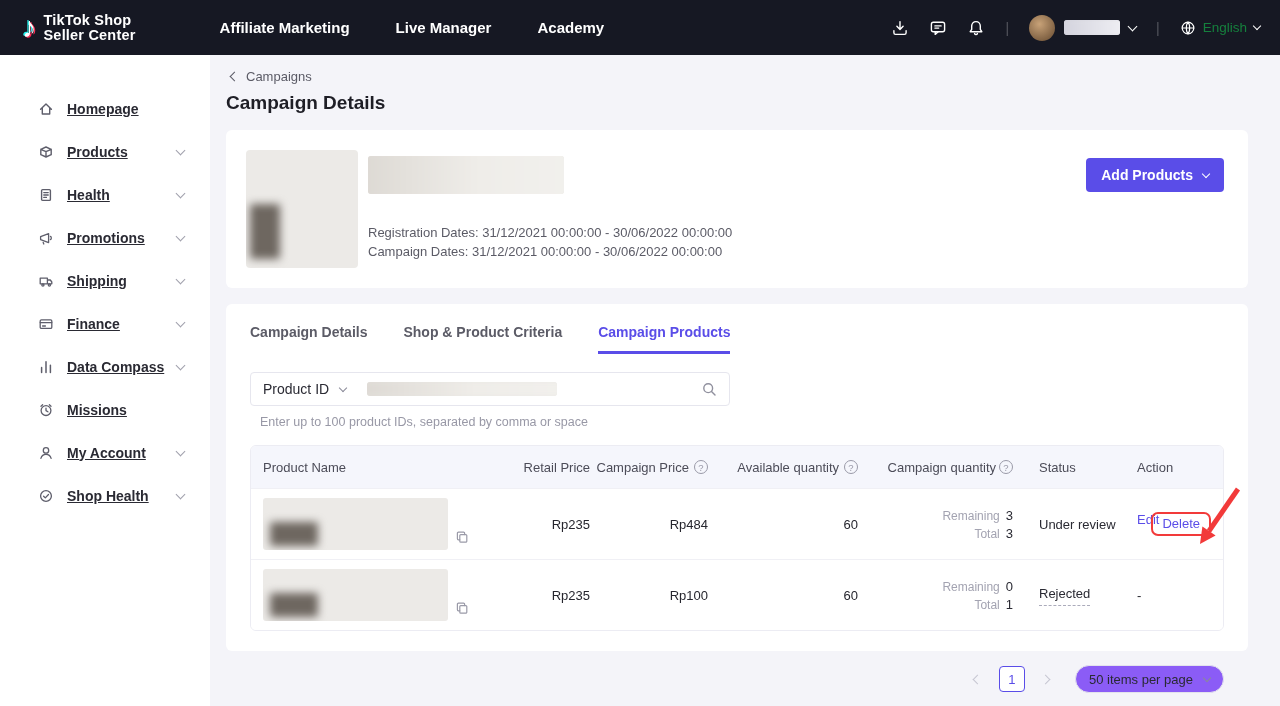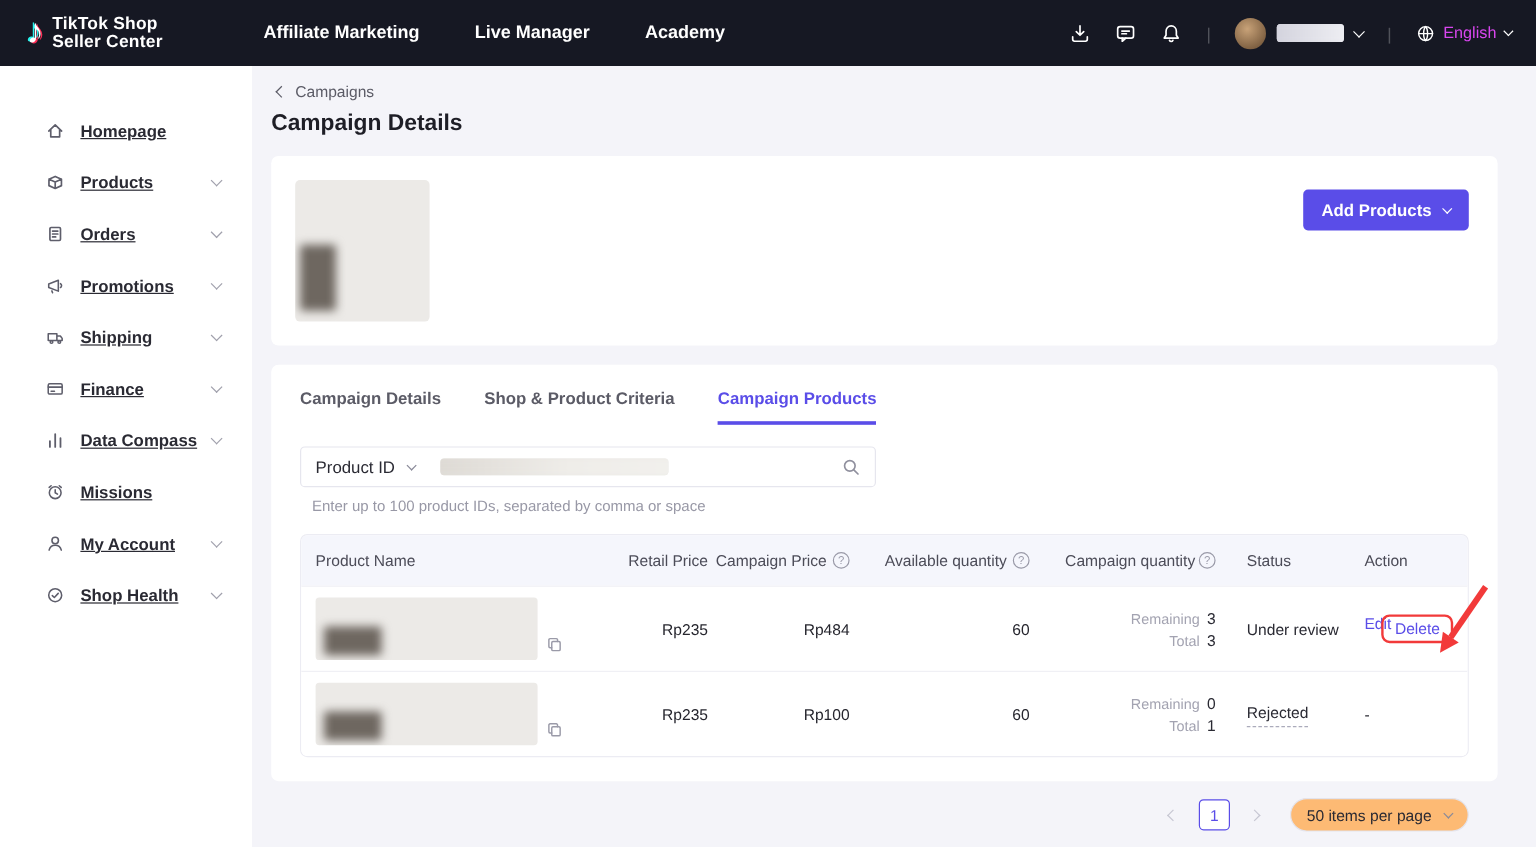--- a/index.html
+++ b/index.html
@@ -14,21 +14,21 @@
   .logo-text { display:flex; flex-direction:column; font-size:14.5px; font-weight:700; line-height:15px; letter-spacing:.2px; }
   .topnav-links { display:flex; gap:46px; margin-left:84px; }
   .topnav-links a { color:#fff; font-size:15px; font-weight:700; text-decoration:none; cursor:pointer; }
   .topnav-right { margin-left:auto; display:flex; align-items:center; gap:20px; }
   .icon-btn { display:flex; cursor:pointer; }
   .nav-divider { color:rgba(255,255,255,.25); font-size:14px; }
   .avatar-wrap { display:flex; align-items:center; gap:9px; cursor:pointer; }
   .avatar { width:26px; height:26px; border-radius:50%; position:relative; overflow:hidden;
     background:radial-gradient(circle at 40% 35%, #caa47a, #8a6а44 70%);
     background:radial-gradient(circle at 40% 35%, #c8a278, #7d5f41 75%); filter:blur(.4px); }
-  .lang { display:flex; align-items:center; gap:7px; color:#d946ef; font-size:13.5px; cursor:pointer; }
+  .lang { display:flex; align-items:center; gap:7px; color:#15803d; font-size:13.5px; cursor:pointer; }
 
   
   .chev { width:7px; height:7px; border-right:1.5px solid currentColor; border-bottom:1.5px solid currentColor;
     display:inline-block; transform:rotate(45deg); margin-top:-3px; }
   .chev.left  { transform:rotate(135deg); margin-top:0; }
   .chev.right { transform:rotate(-45deg); margin-top:0; }
 
   
   .blur { position:relative; overflow:hidden; border-radius:3px; background:#ECEAE7; }
   .blur::before { content:""; position:absolute; inset:-18%; filter:blur(6px);
@@ -107,21 +107,21 @@
   .action-cell { flex-direction:row; align-items:flex-start; gap:3px; }
   .link { color:var(--accent,#5A4DE8); font-size:13px; text-decoration:none; cursor:pointer; }
   .red-box { border:2.5px solid var(--annotation,#F23A3A); border-radius:7px; padding:2px 9px 3px; margin-left:-11px; }
 
   
   .pagination { margin-top:14px; display:flex; justify-content:flex-end; align-items:center; gap:8px; padding-right:24px; }
   .pg-btn { width:26px; height:26px; border-radius:4px; display:flex; align-items:center; justify-content:center;
     color:#C6C6D2; background:transparent; border:none; cursor:pointer; }
   .pg-current { width:26px; height:26px; border:1px solid var(--accent,#5A4DE8); color:var(--accent,#5A4DE8);
     background:#fff; border-radius:4px; display:flex; align-items:center; justify-content:center; font-size:13px; cursor:pointer; }
-  .page-size { height:28px; border:1px solid #E3E3EC; border-radius:14px; background:#fdba74; display:flex;
+  .page-size { height:28px; border:1px solid #E3E3EC; border-radius:14px; background:#8b5cf6; display:flex;
     align-items:center; gap:11px; padding:0 13px; font-size:13px; color:#2A2A33; margin-left:8px; cursor:pointer; }
   .page-size .chev { color:#8A8A99; width:6px; height:6px; }
 
   .annotation-svg { position:absolute; top:0; left:0; pointer-events:none; z-index:40; }
 </style>
 </head>
 <body>
 
 <header class="topnav">
   <div class="logo">
@@ -194,21 +194,21 @@
       <span class="slabel">Products</span>
       <span class="chev"></span>
     </div>
     <div class="side-item">
       <span class="sicon">
           <svg width="16" height="16" viewBox="0 0 16 16" fill="none" stroke="#5E5E6B" stroke-width="1.4" stroke-linecap="round" stroke-linejoin="round">
             <rect x="3.6" y="2.6" width="8.8" height="10.8" rx="1"></rect>
             <path d="M5.8 5.6h4.4M5.8 8h4.4M5.8 10.4h2.6"></path>
           </svg>
         </span>
-      <span class="slabel">Orders</span>
+      <span class="slabel">Health</span>
       <span class="chev"></span>
     </div>
     <div class="side-item">
       <span class="sicon">
           <svg width="16" height="16" viewBox="0 0 16 16" fill="none" stroke="#5E5E6B" stroke-width="1.3" stroke-linecap="round" stroke-linejoin="round">
             <path d="M2.6 6.6v3l8 3V3.6l-8 3z"></path>
             <path d="M12.4 6.4c1.2.5 1.2 2.7 0 3.2M5.2 12.4l.6 1.6"></path>
           </svg>
         </span>
       <span class="slabel">Promotions</span>
@@ -277,20 +277,27 @@
 
   <main class="main">
     <div class="breadcrumb">
       <span class="chev left"></span>
       <span>Campaigns</span>
     </div>
     <h1 class="page-title">Campaign Details</h1>
 
     <section class="card card1">
       <div class="blur blur--dark cimg"></div>
+      <div class="cinfo">
+        <div class="blur blur--line ctitle-blur"></div>
+        <div class="cdates">
+          <div>Registration Dates: 31/12/2021 00:00:00 - 30/06/2022 00:00:00</div>
+          <div>Campaign Dates: 31/12/2021 00:00:00 - 30/06/2022 00:00:00</div>
+        </div>
+      </div>
       <button class="add-btn">
         <span>Add Products</span>
         <span class="chev"></span>
       </button>
     </section>
 
     <section class="card card2">
       <div class="tabs">
         <div class="tab">Campaign Details</div>
         <div class="tab">Shop &amp; Product Criteria</div>

